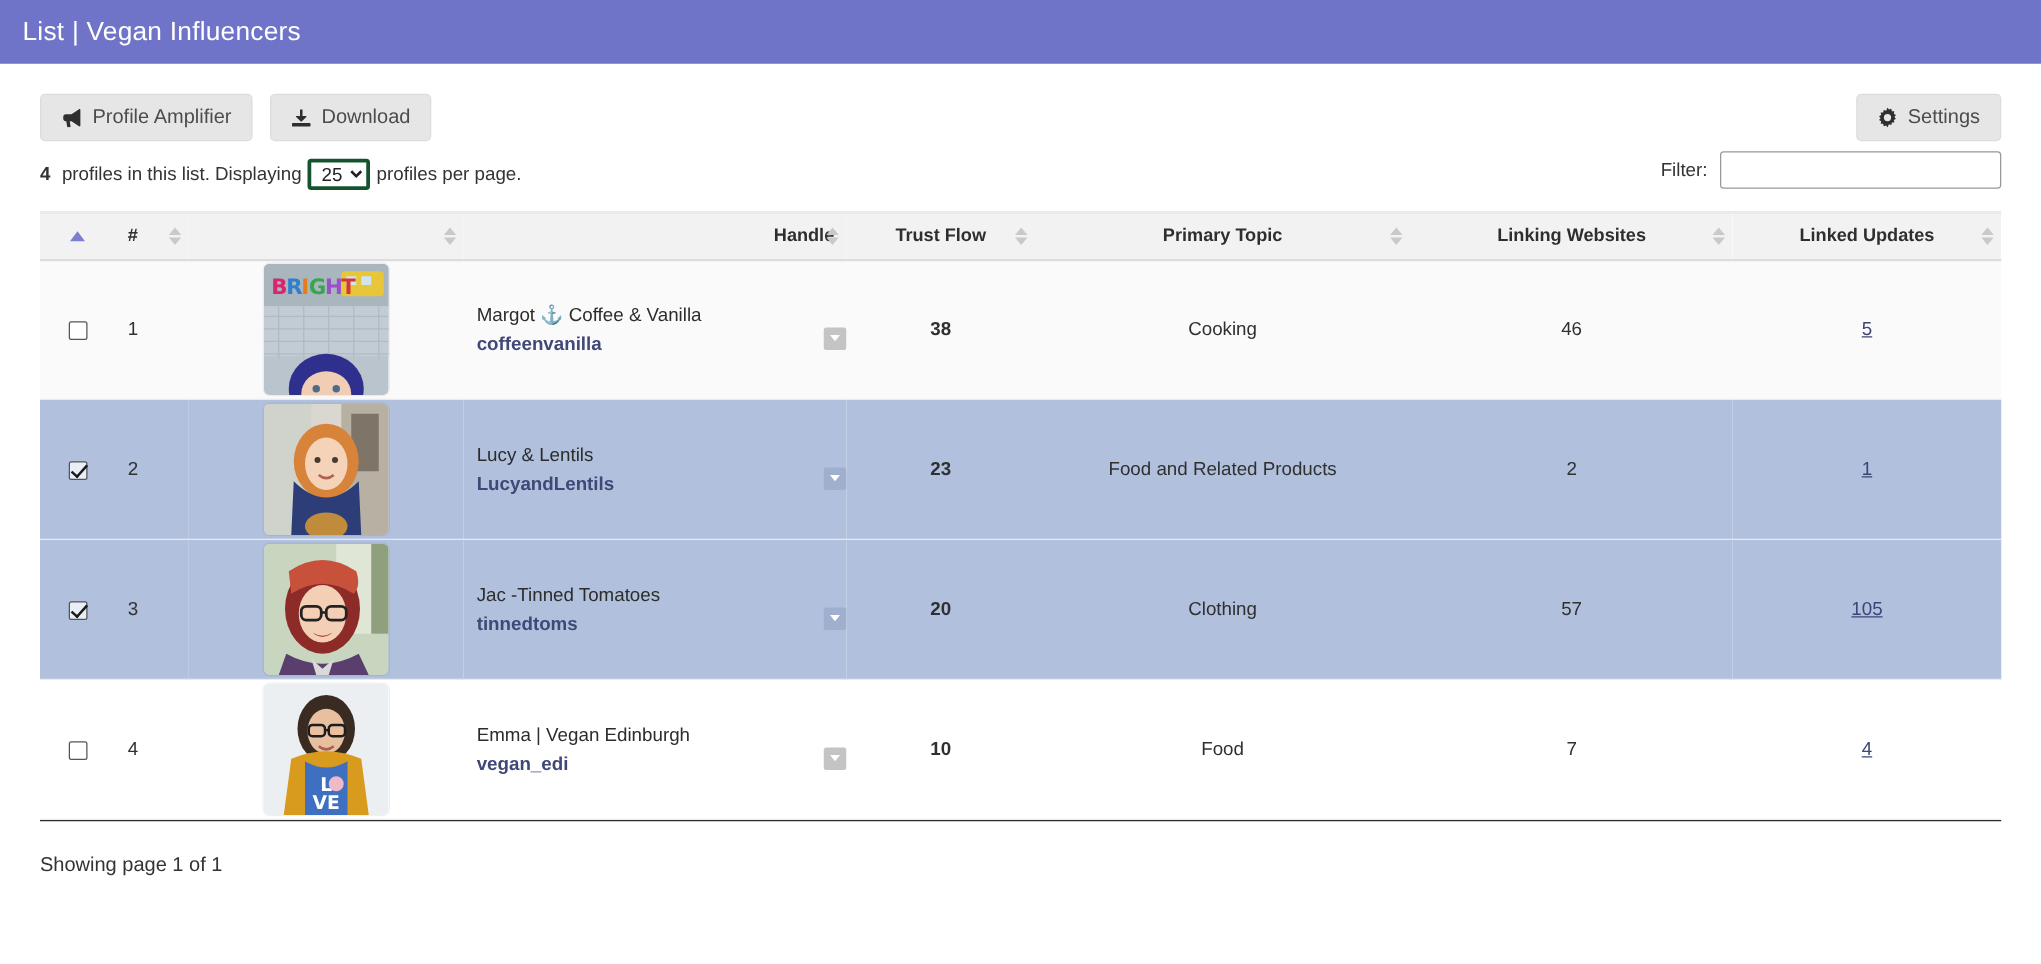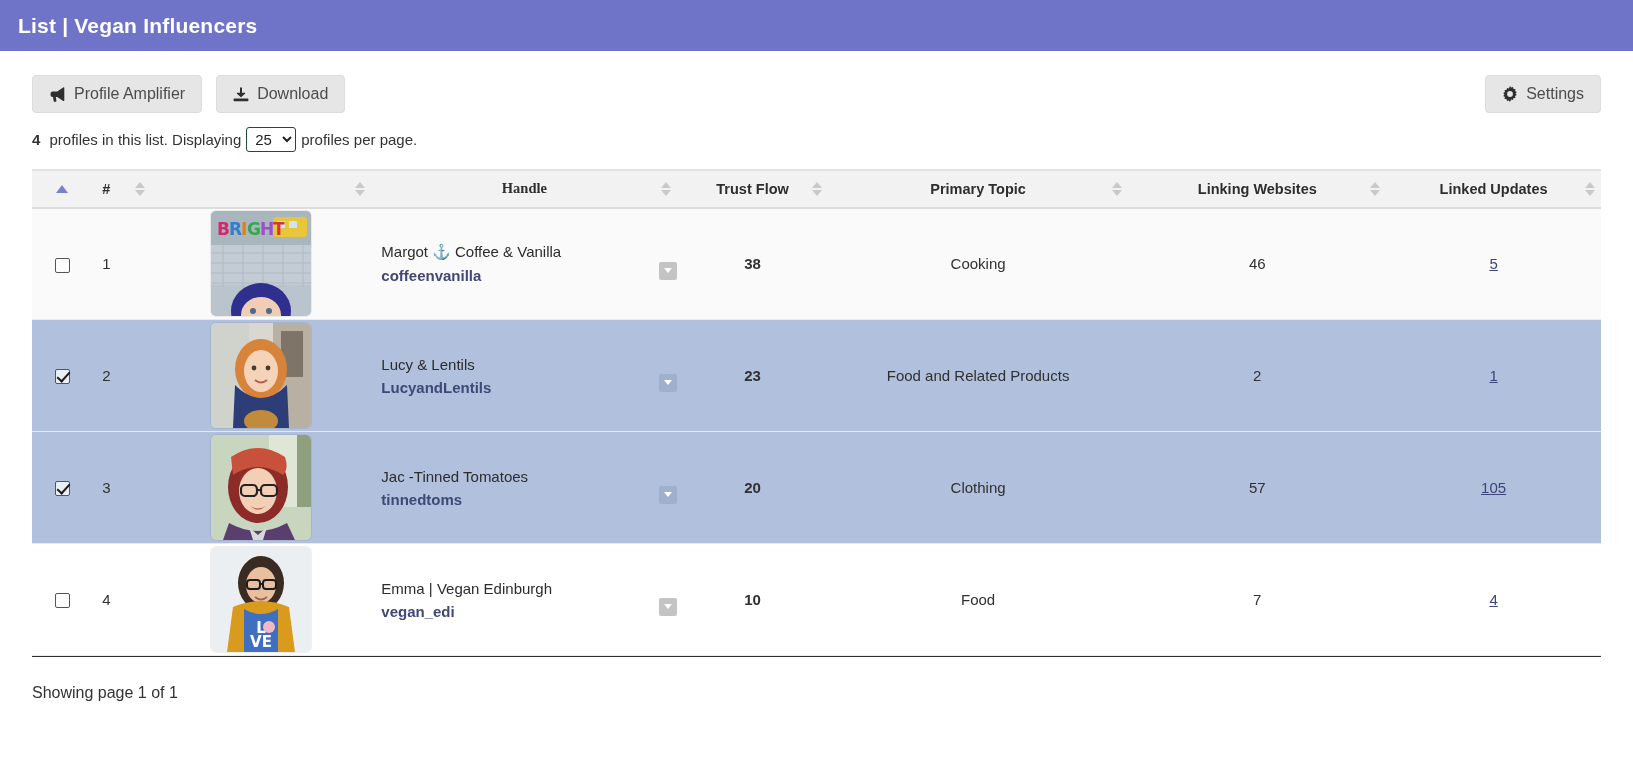--- a/index.html
+++ b/index.html
@@ -15,21 +15,21 @@
   .topbar {
     height: 51px;
     background: #6f74c8;
     display: flex;
     align-items: center;
     padding: 0 0 0 18px;
   }
   .topbar-title {
     color: #ffffff;
     font-size: 21px;
-    font-weight: 700;
+    font-weight: 400;
     letter-spacing: .2px;
     white-space: pre;
   }
 
   
   .toolbar {
     height: 62px;
     display: flex;
     align-items: flex-end;
     padding: 0 32px 0 32px;
@@ -78,21 +78,21 @@
     align-items: center;
     gap: 5px;
     white-space: pre;
   }
   .info-text b { font-weight: 700; }
   .perpage-select {
     font-family: "Liberation Sans", sans-serif;
     font-size: 15px;
     height: 25px;
     padding: 1px 2px 1px 4px;
-    border: 1px solid #14532d;
+    border: 3px solid #14532d;
     border-radius: 3px;
     background: #ffffff;
     color: #222;
     width: 50px;
   }
   .filter-wrap {
     position: absolute;
     right: 32px;
     top: 8px;
     display: flex;
@@ -153,21 +153,21 @@
     width: 0; height: 0;
     border-left: 5px solid transparent;
     border-right: 5px solid transparent;
   }
   .cu { border-bottom: 6px solid #c9c9c9; }
   .cd { border-top: 6px solid #c9c9c9; }
 
   th.col-check { width: 56px; }
   th.col-num   { width: 55px; text-align: left; padding-left: 28px;}
   th.col-ava   { width: 205px; }
-  th.col-handle{ width: 285px; text-align: center; font-family: Liberation Serif, serif; }
+  th.col-handle{ width: 285px; text-align: right; }
   th.col-tf    { width: 140px; text-align: center; }
   th.col-topic { width: 280px; text-align: center; }
   th.col-lw    { width: 240px; text-align: center; }
   th.col-lu    { width: 200px; text-align: center; }
 
   .sort-arrow-asc {
     width: 0; height: 0;
     border-left: 6px solid transparent;
     border-right: 6px solid transparent;
     border-bottom: 8px solid #7b7fd0;
@@ -352,20 +352,24 @@
 
 <div class="inforow">
   <div class="info-text">
     <b>4</b><span> profiles in this list. Displaying</span>
     <select class="perpage-select">
       <option>25</option>
     </select>
     <span>profiles per page.</span>
   </div>
 
+  <div class="filter-wrap">
+    <span class="filter-label">Filter:</span>
+    <input class="filter-input" type="text" value="" style="">
+  </div>
 </div>
 
 <div class="table-wrap">
   <table class="grid">
     <thead>
       <tr>
         <th class="col-check">
           <div class="sort-arrow-asc"></div>
         </th>
         <th class="col-num">

